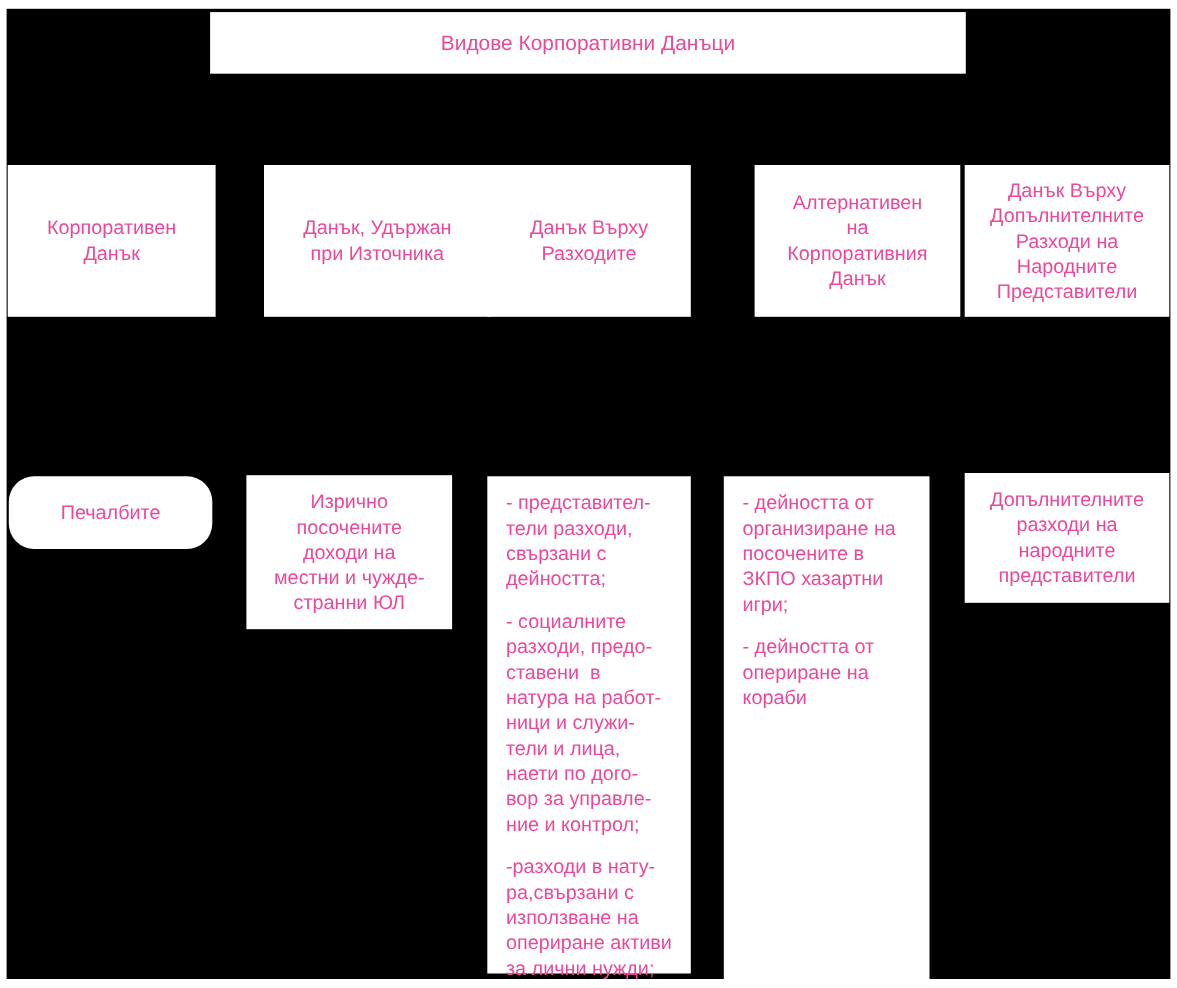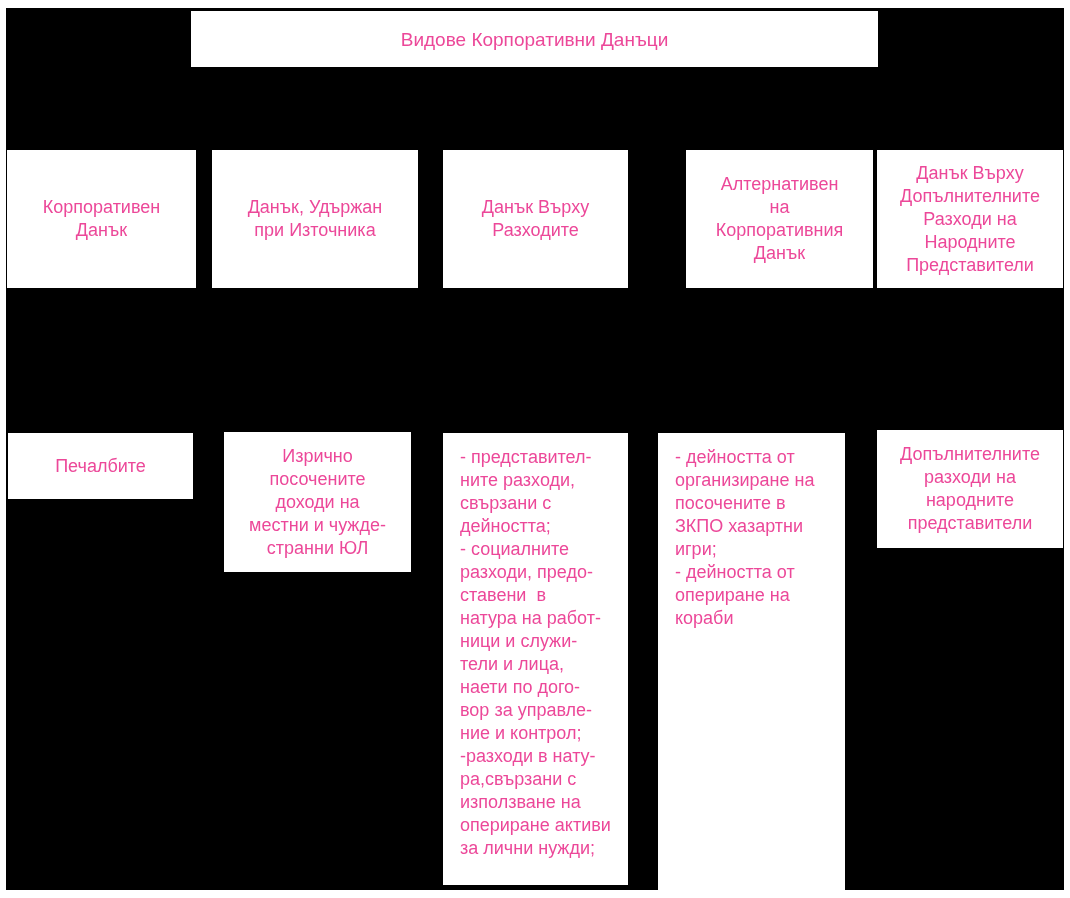--- a/index.html
+++ b/index.html
@@ -40,39 +40,39 @@
   }
   .title-box {
     left: 185px;
     top: 3px;
     width: 687px;
     height: 56px;
     font-size: 19px;
   }
   .hdr { top: 142px; height: 138px; }
   .h1 { left: 1px;   width: 189px; }
-  .h2 { left: 206px; width: 206px; }
+  .h2 { left: 234px; width: 206px; }
   .h3 { left: 437px; width: 185px; }
   .h4 { left: 652px; width: 187px; margin-left: 28px; }
   .h5 { left: 871px; width: 186px; }
 
-  .b1 { left: 2px;   top: 425px; width: 185px; height: 66px; }
+  .b1 { left: 2px;   top: 425px; width: 185px; height: 66px; border-radius: 23px; }
   .b2 { left: 218px; top: 424px; width: 187px; height: 140px;
         text-align: center; padding-top: 13px; }
   .b3 { left: 437px; top: 425px; width: 185px; height: 452px;
         text-align: left; padding: 13px 5px 0 17px; }
   .b4 { left: 652px; top: 425px; width: 187px; height: 504px;
         text-align: left; padding: 13px 5px 0 17px; }
   .b5 { left: 871px; top: 422px; width: 186px; height: 118px; }
 
   .para {
     white-space: pre-wrap;
   }
   .para + .para {
-    margin-top: 0;
+    margin-top: 16px;
   }
 </style>
 </head>
 <body>
 
 <div class="page">
   <div class="canvas">
 
     <div class="box center-box title-box">Видове Корпоративни Данъци</div>
 
@@ -101,21 +101,21 @@
     <div class="box b2">
         <div class="para">Изрично
 посочените
 доходи на
 местни и чужде-
 странни ЮЛ</div>
       </div>
 
     <div class="box b3">
         <div class="para">- представител-
-ните разходи,
+тели разходи,
 свързани с
 дейността;</div>
         <div class="para">- социалните
 разходи, предо-
 ставени  в
 натура на работ-
 ници и служи-
 тели и лица,
 наети по дого-
 вор за управле-

